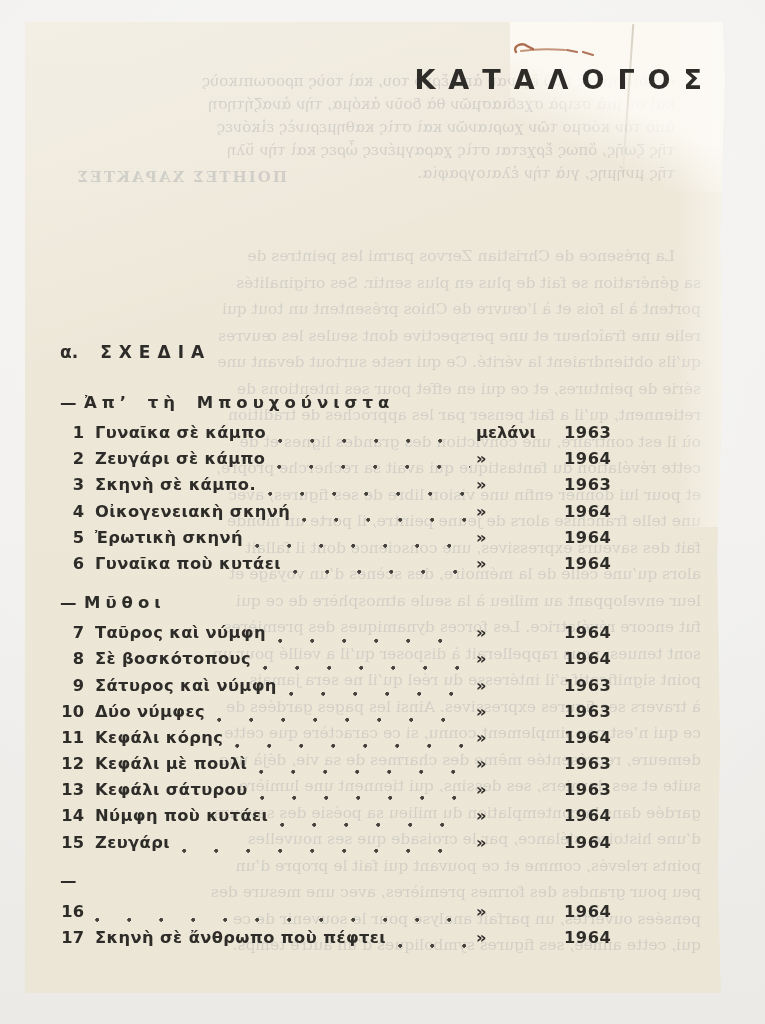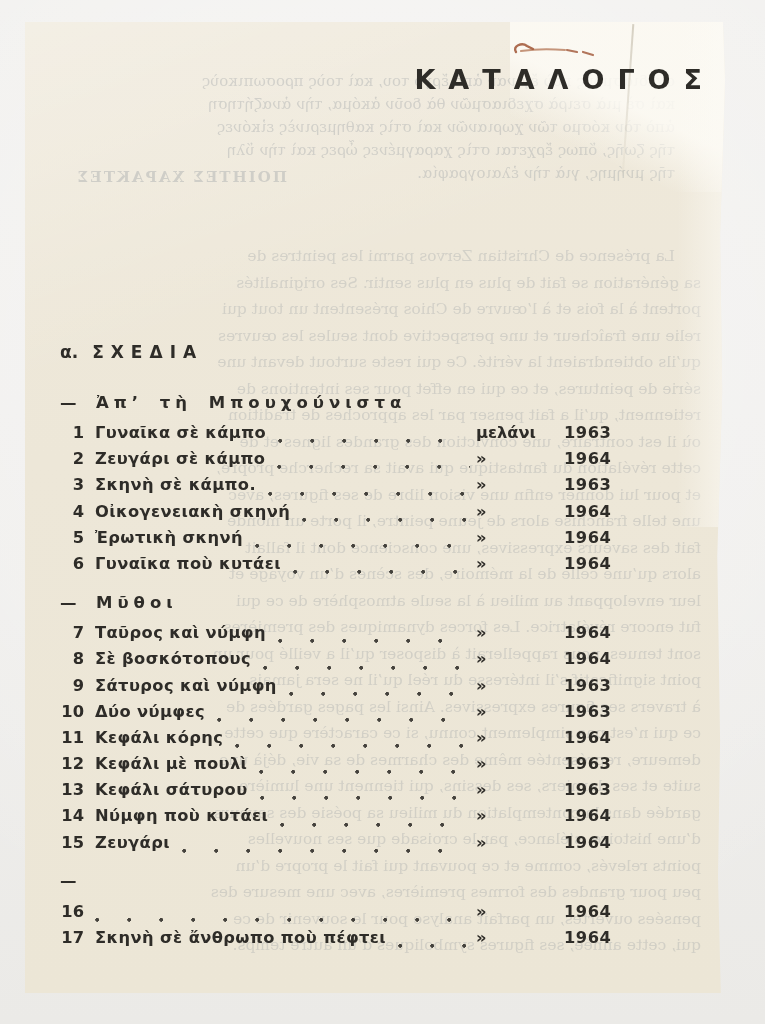--- a/index.html
+++ b/index.html
@@ -46,25 +46,25 @@
   
   .title{
     position:absolute;top:42px;right:10px;z-index:3;margin:0;
     font-size:27px;font-weight:bold;letter-spacing:13px;
     color:var(--ink,#2e2c28);white-space:nowrap;text-align:center;
   }
   .catalog{position:absolute;left:35px;top:317px;width:562px;z-index:3;
     color:var(--ink,#2e2c28);}
   .section-head{display:flex;align-items:center;height:26px;margin-bottom:24px;
     font-size:17px;font-weight:bold;}
-  .section-word{letter-spacing:7px;margin-left:14px;}
+  .section-word{letter-spacing:7px;margin-left:22px;}
   .group-head{display:flex;align-items:center;height:26px;margin:9px 0 8px 0;
     font-size:16.5px;font-weight:bold;}
   .group-dash{width:22px;}
-  .group-heading-text{letter-spacing:5px;word-spacing:6px;margin-left:14px;white-space:nowrap;}
+  .group-heading-text{letter-spacing:5px;word-spacing:6px;margin-left:2px;white-space:nowrap;}
   .row{display:flex;align-items:baseline;height:26.2px;font-size:16.3px;font-weight:bold;}
   .num{width:24px;text-align:right;margin-right:11px;flex:none;}
   .item-title{white-space:nowrap;letter-spacing:0.4px;padding-right:12px;flex:none;}
   .dots{flex:1;align-self:flex-end;height:6px;margin:0 6px 5px 0;
     background-image:radial-gradient(circle at 2.2px 2.8px, rgba(46,44,40,0.88) 1.7px, rgba(0,0,0,0) 2.1px);
     background-size:32px 6px;background-repeat:repeat-x;}
   .medium{width:88px;text-align:left;flex:none;}
   .year{width:58px;text-align:left;letter-spacing:0.5px;flex:none;}
 </style>
 </head>

